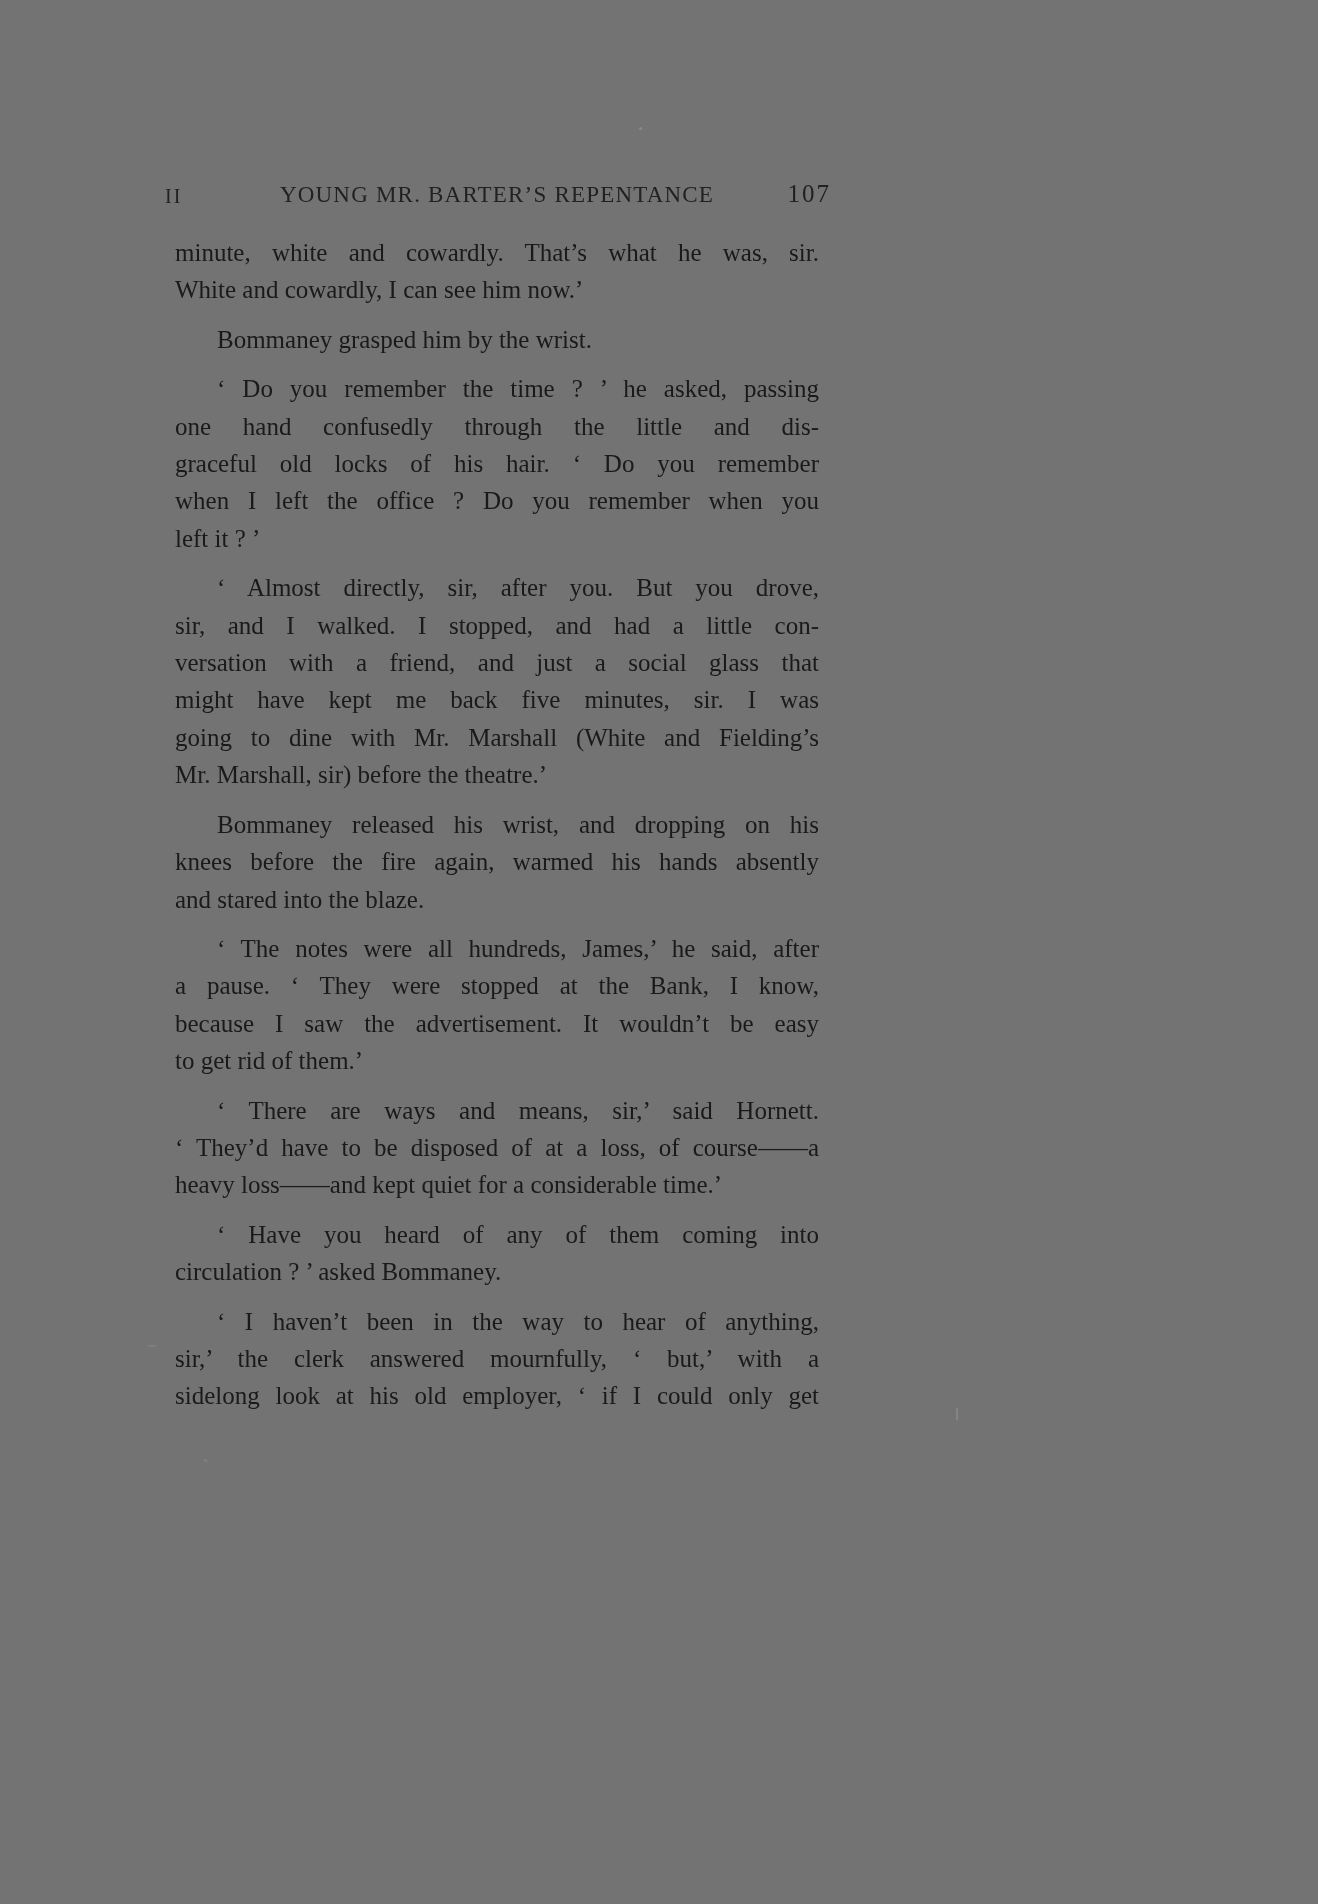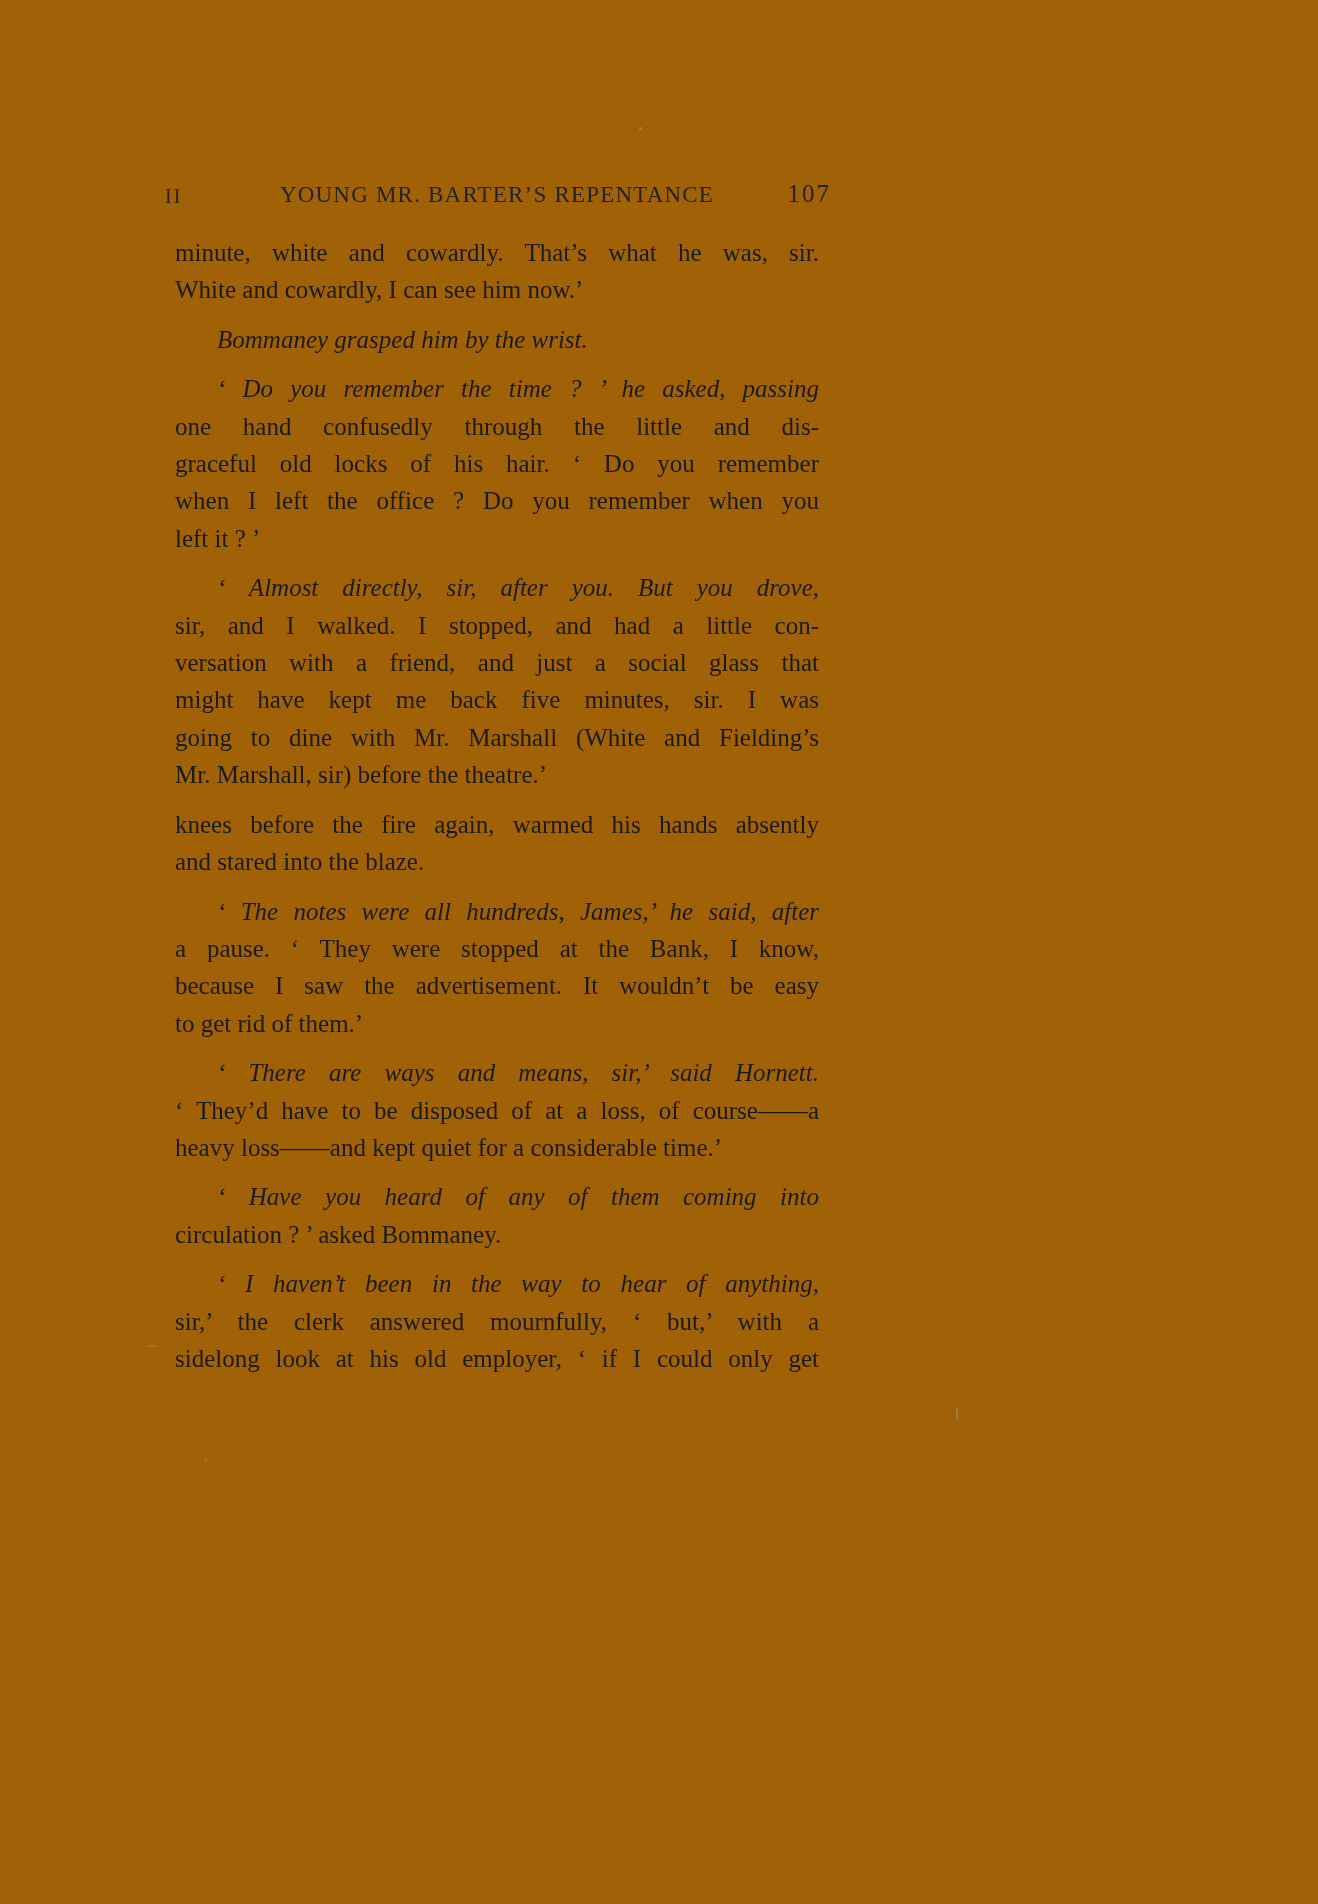--- a/index.html
+++ b/index.html
@@ -8,21 +8,21 @@
     height: 1904px;
     background: #ffffff;
     font-family: "Liberation Serif", "DejaVu Serif", serif;
     color: #1e1e1e;
     position: relative;
     overflow: hidden;
   }
   .page {
     position: absolute;
     inset: 0;
-    background: #a16207;
+    background: #737373;
   }
   .content {
     position: absolute;
     left: 163px;
     top: 176px;
     width: 668px;
   }
   .running-header {
     position: relative;
     height: 32px;
@@ -62,21 +62,20 @@
   .paragraph { margin: 12px; }
   .line {
     text-align: justify;
     text-align-last: justify;
   }
   .line.last {
     text-align-last: left;
   }
   .line.indent {
     text-indent: 42px;
-    font-style: italic;
   }
   
   .speck {
     position: absolute;
     background: #9a9a9a;
     opacity: 0.6;
   }
   .speck-dot-top      { left: 639px; top: 127px; width: 3px; height: 3px; border-radius: 50%; }
   .speck-dash-left    { left: 148px; top: 1345px; width: 8px; height: 2px; opacity: 0.25; }
   .speck-mark-right   { left: 956px; top: 1408px; width: 2px; height: 12px; opacity: 0.45; }
@@ -112,20 +111,21 @@
         </div>
         <div class="paragraph">
           <div class="line indent">‘ Almost directly, sir, after you.  But you drove,</div>
           <div class="line">sir, and I walked.  I stopped, and had a little con-</div>
           <div class="line">versation with a friend, and just a social glass that</div>
           <div class="line">might have kept me back five minutes, sir.  I was</div>
           <div class="line">going to dine with Mr. Marshall (White and Fielding’s</div>
           <div class="line last">Mr. Marshall, sir) before the theatre.’</div>
         </div>
         <div class="paragraph">
+          <div class="line indent">Bommaney released his wrist, and dropping on his</div>
           <div class="line">knees before the fire again, warmed his hands absently</div>
           <div class="line last">and stared into the blaze.</div>
         </div>
         <div class="paragraph">
           <div class="line indent">‘ The notes were all hundreds, James,’ he said, after</div>
           <div class="line">a pause.  ‘ They were stopped at the Bank, I know,</div>
           <div class="line">because I saw the advertisement.  It wouldn’t be easy</div>
           <div class="line last">to get rid of them.’</div>
         </div>
         <div class="paragraph">

